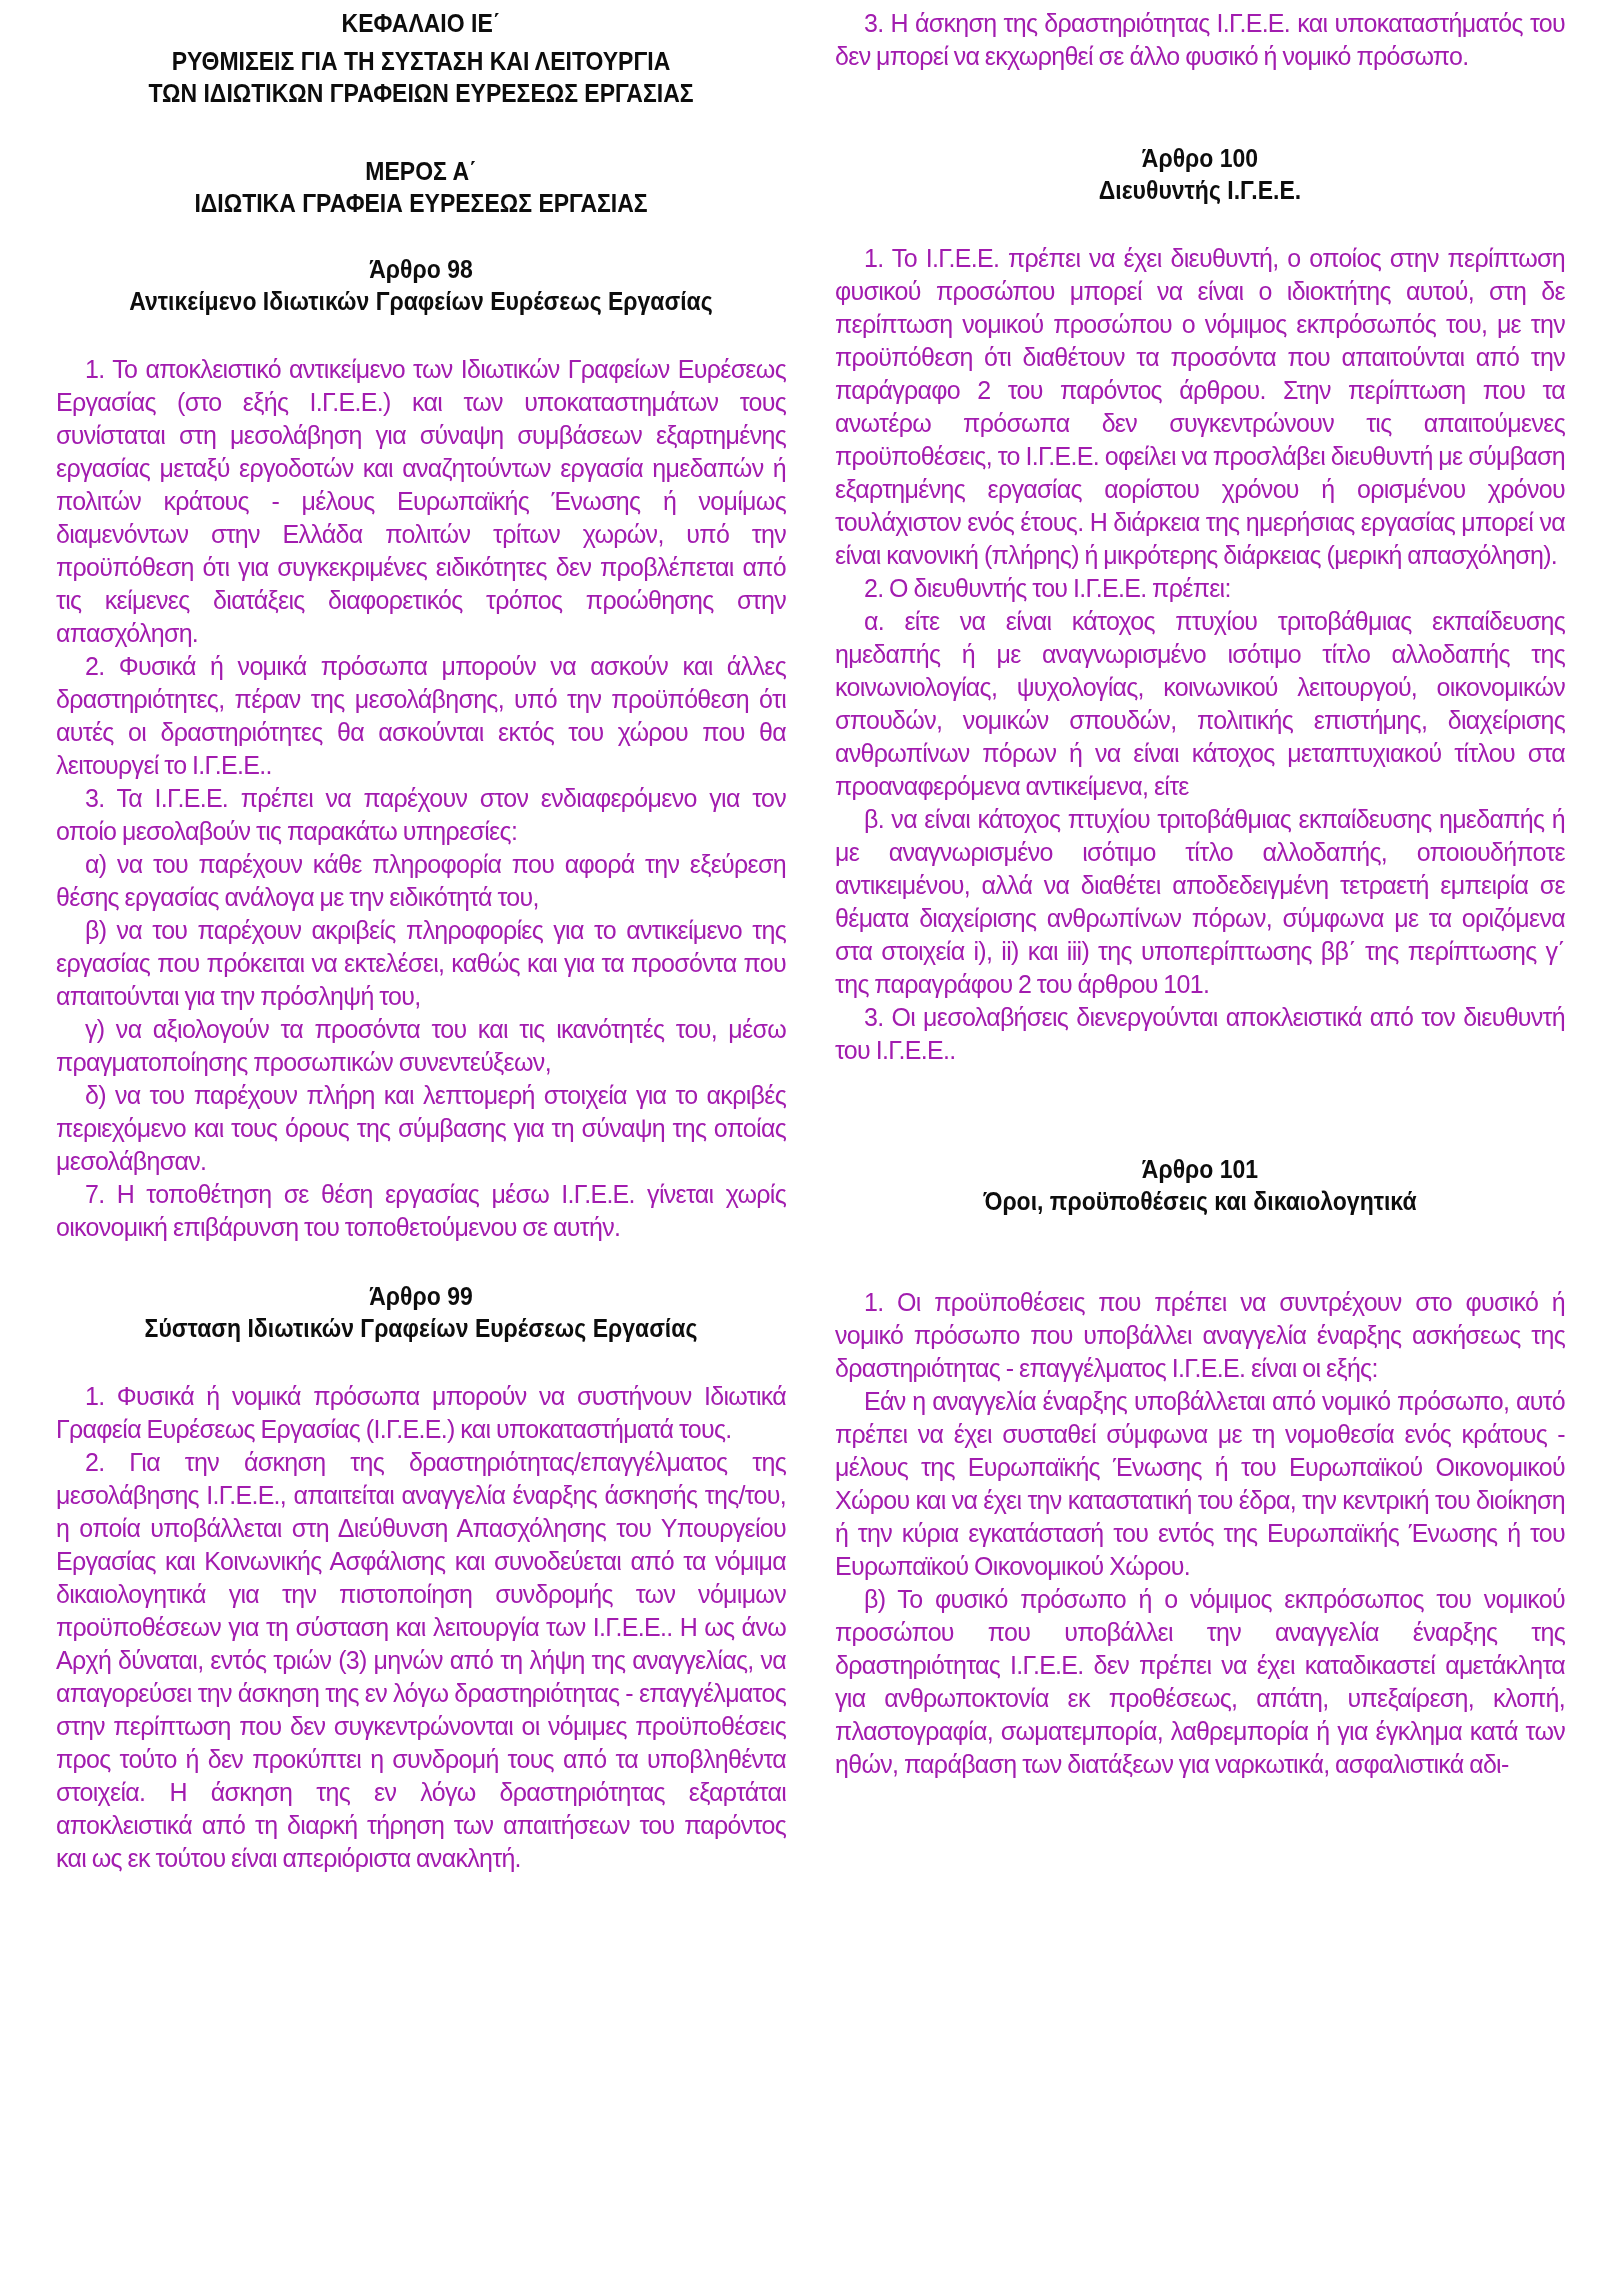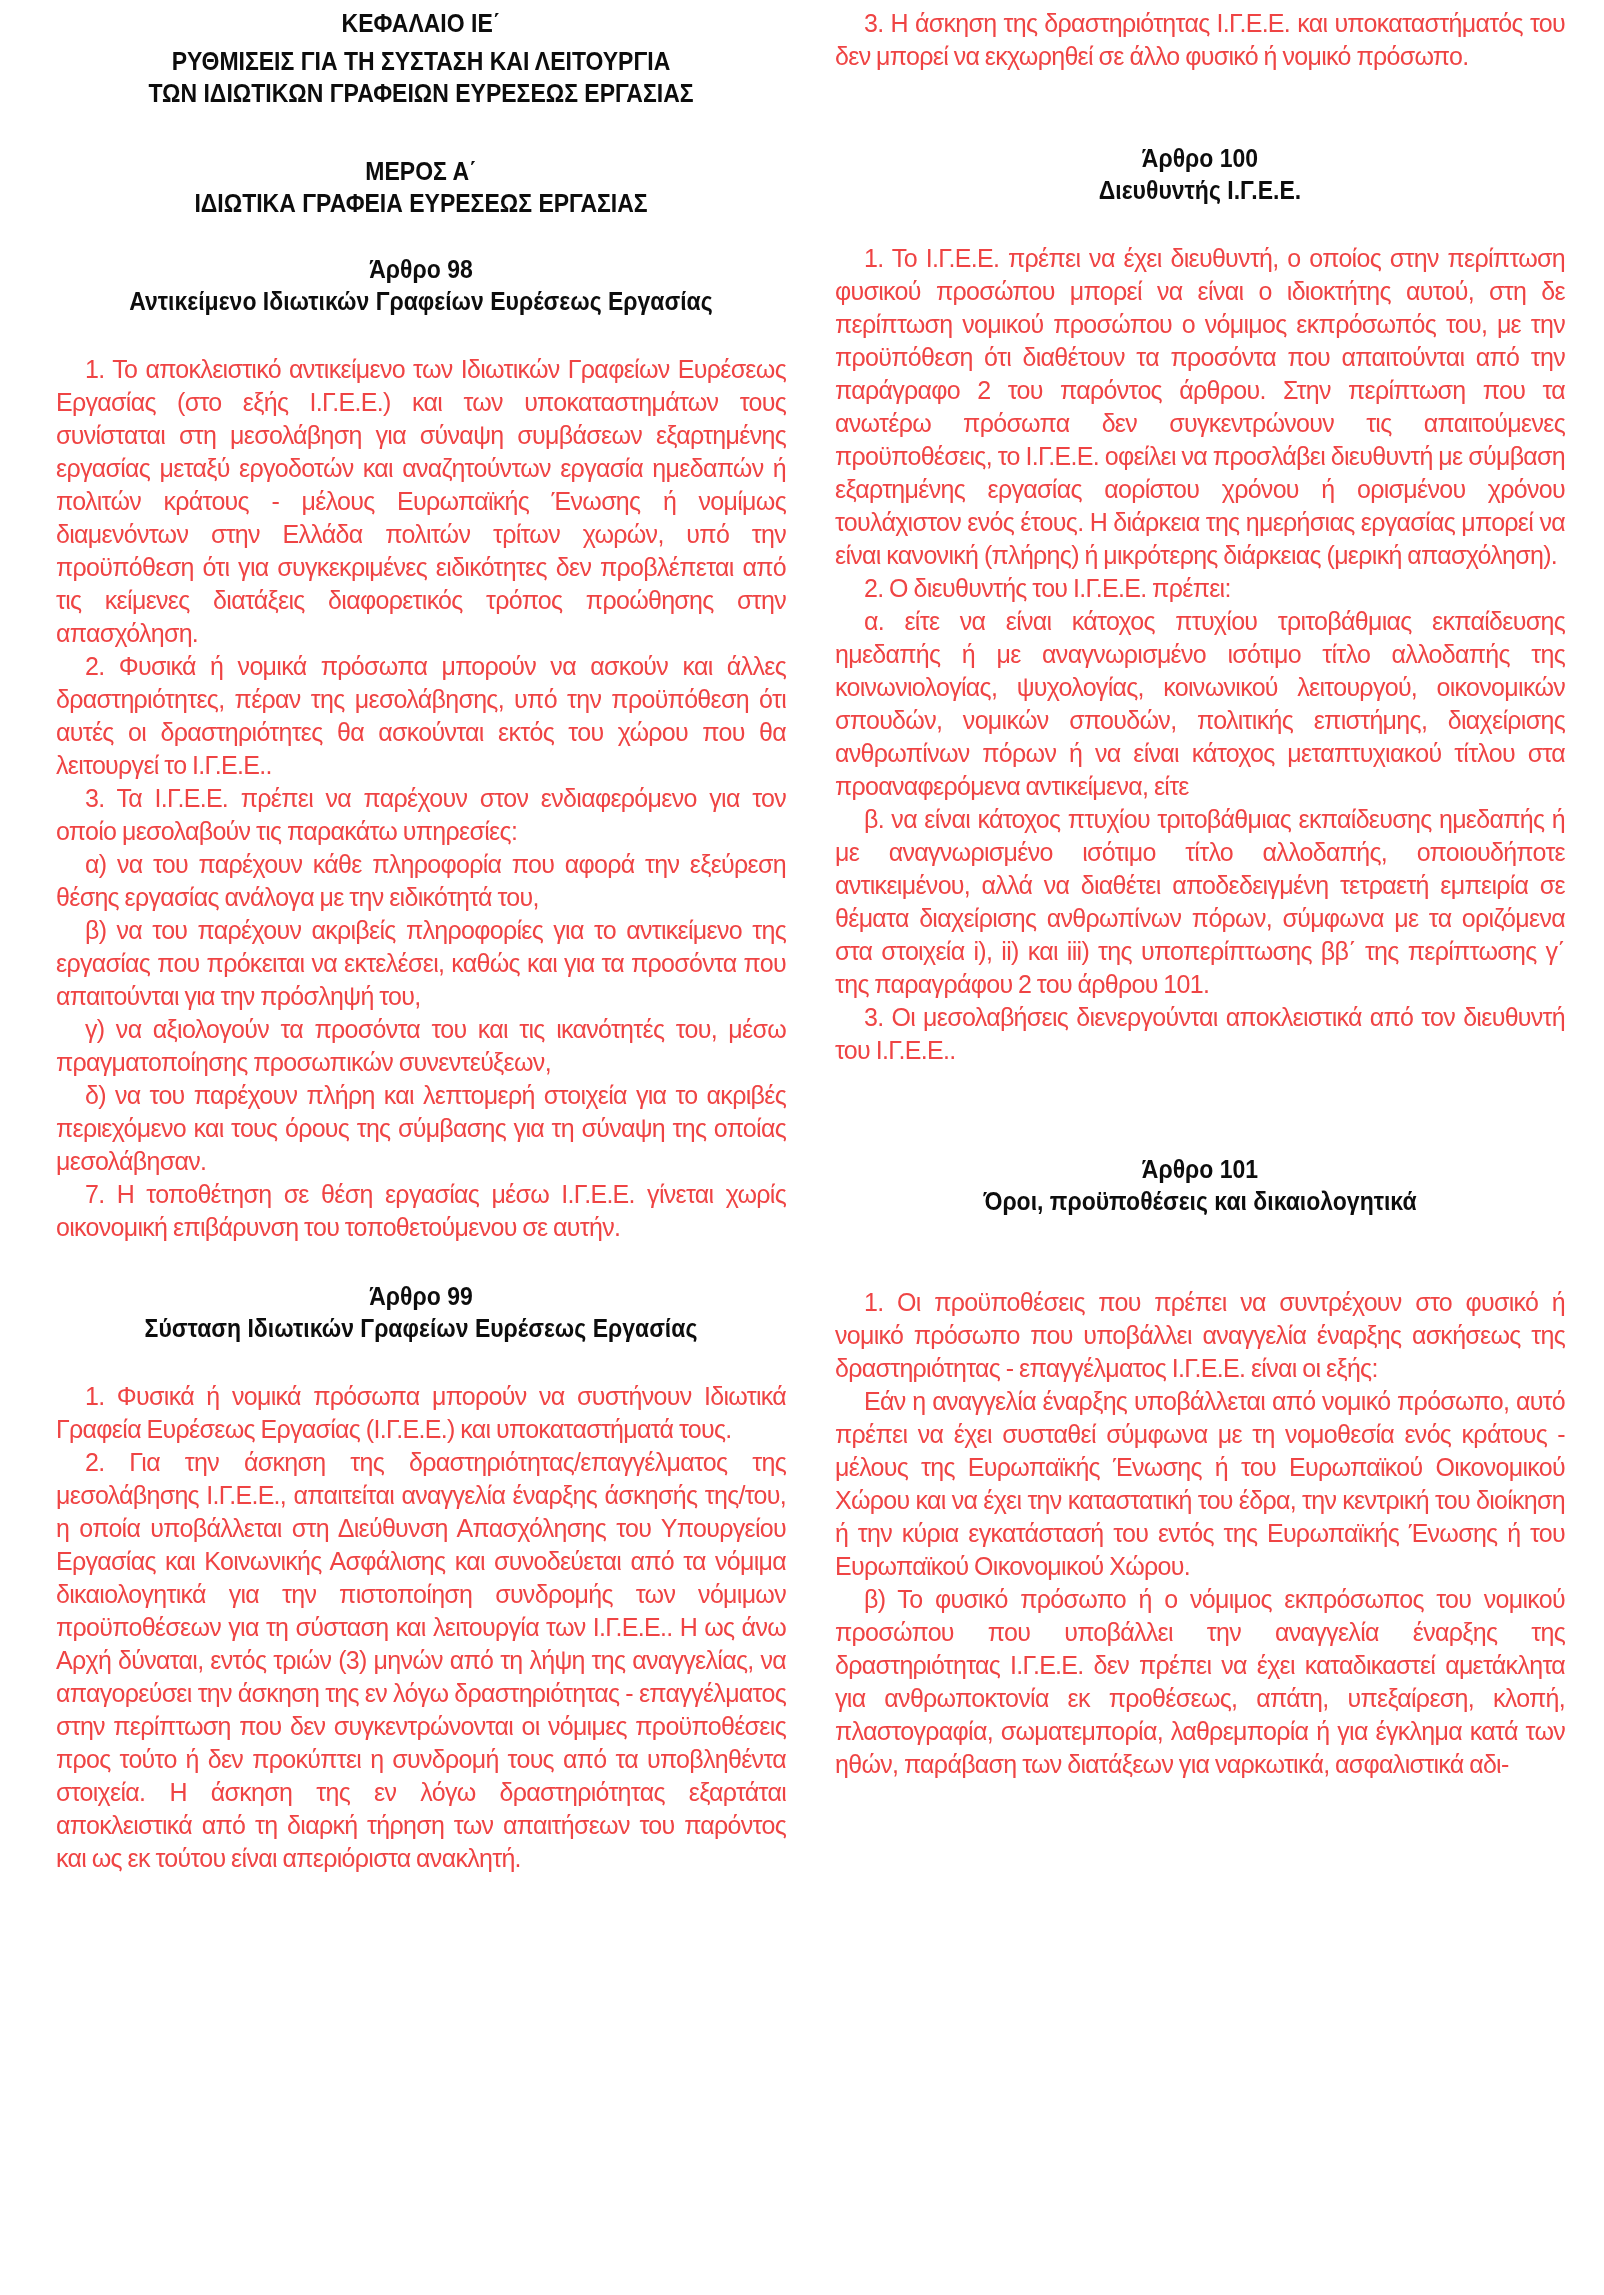--- a/index.html
+++ b/index.html
@@ -21,21 +21,21 @@
     }
     .body p {
       font-family: "Liberation Sans", sans-serif;
       font-size: 25px;
       line-height: 33px;
       margin: 0;
       text-align: justify;
       text-indent: 29px;
       letter-spacing: -0.7px;
       word-spacing: -0.6px;
-      color: #ef4444;
+      color: #a21caf;
     }
     .gap-m { height: 36px; }
   </style>
 </head>
 <body>
 
 <div class="page">
 
   <div class="col left">
     <div style="height:6.9px"></div>

